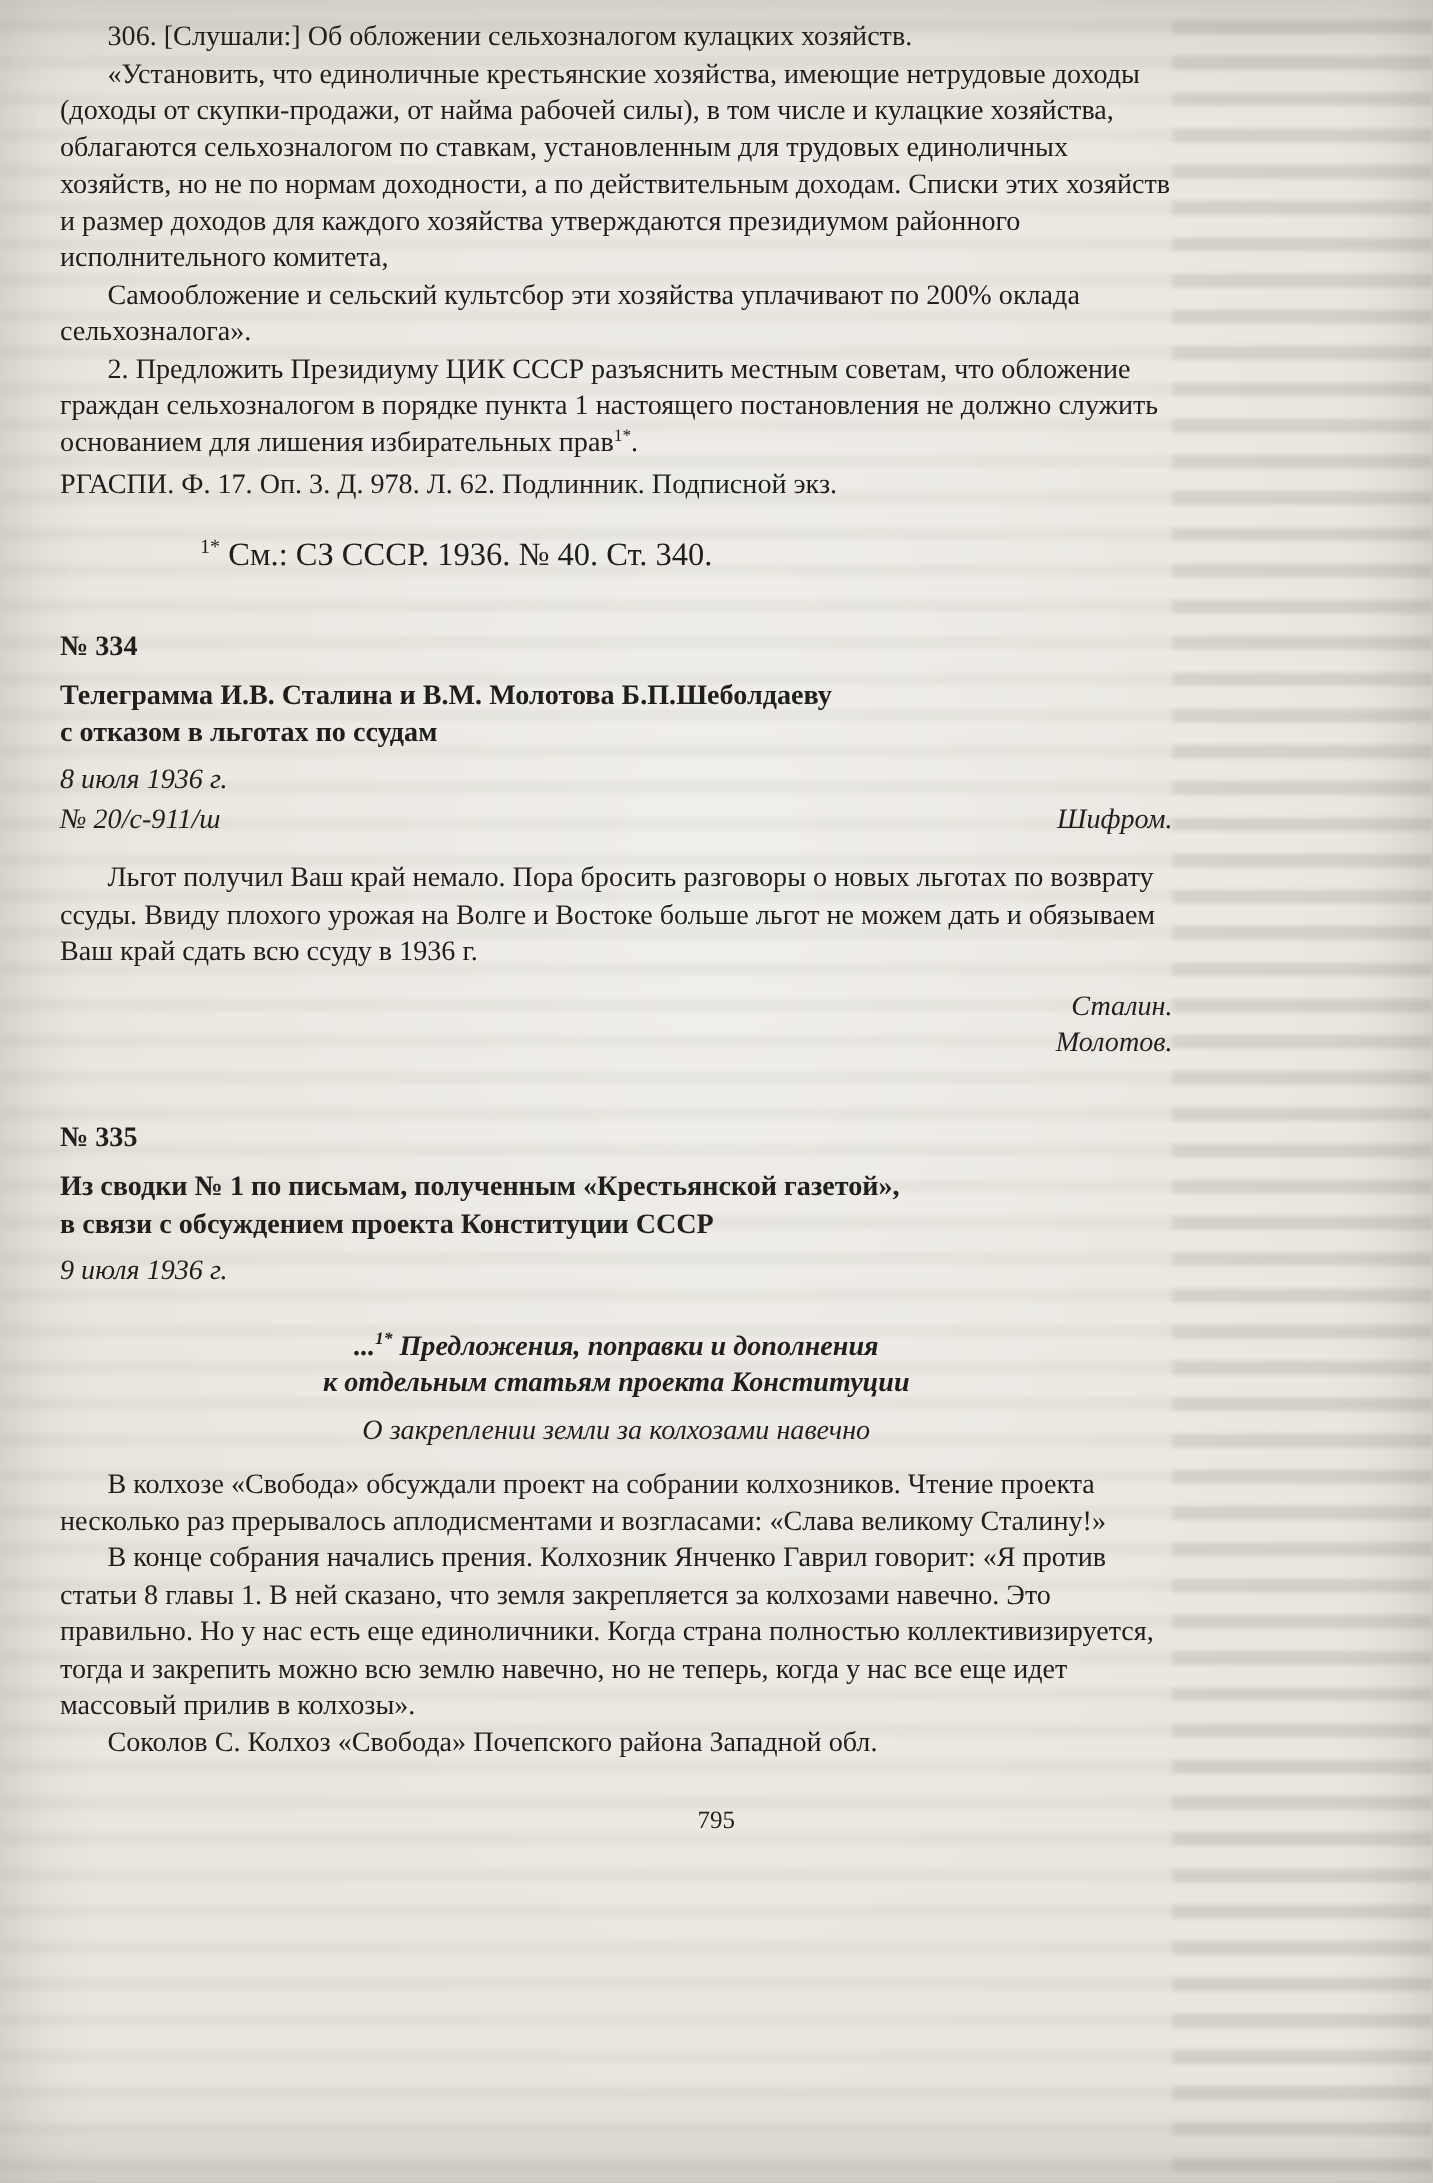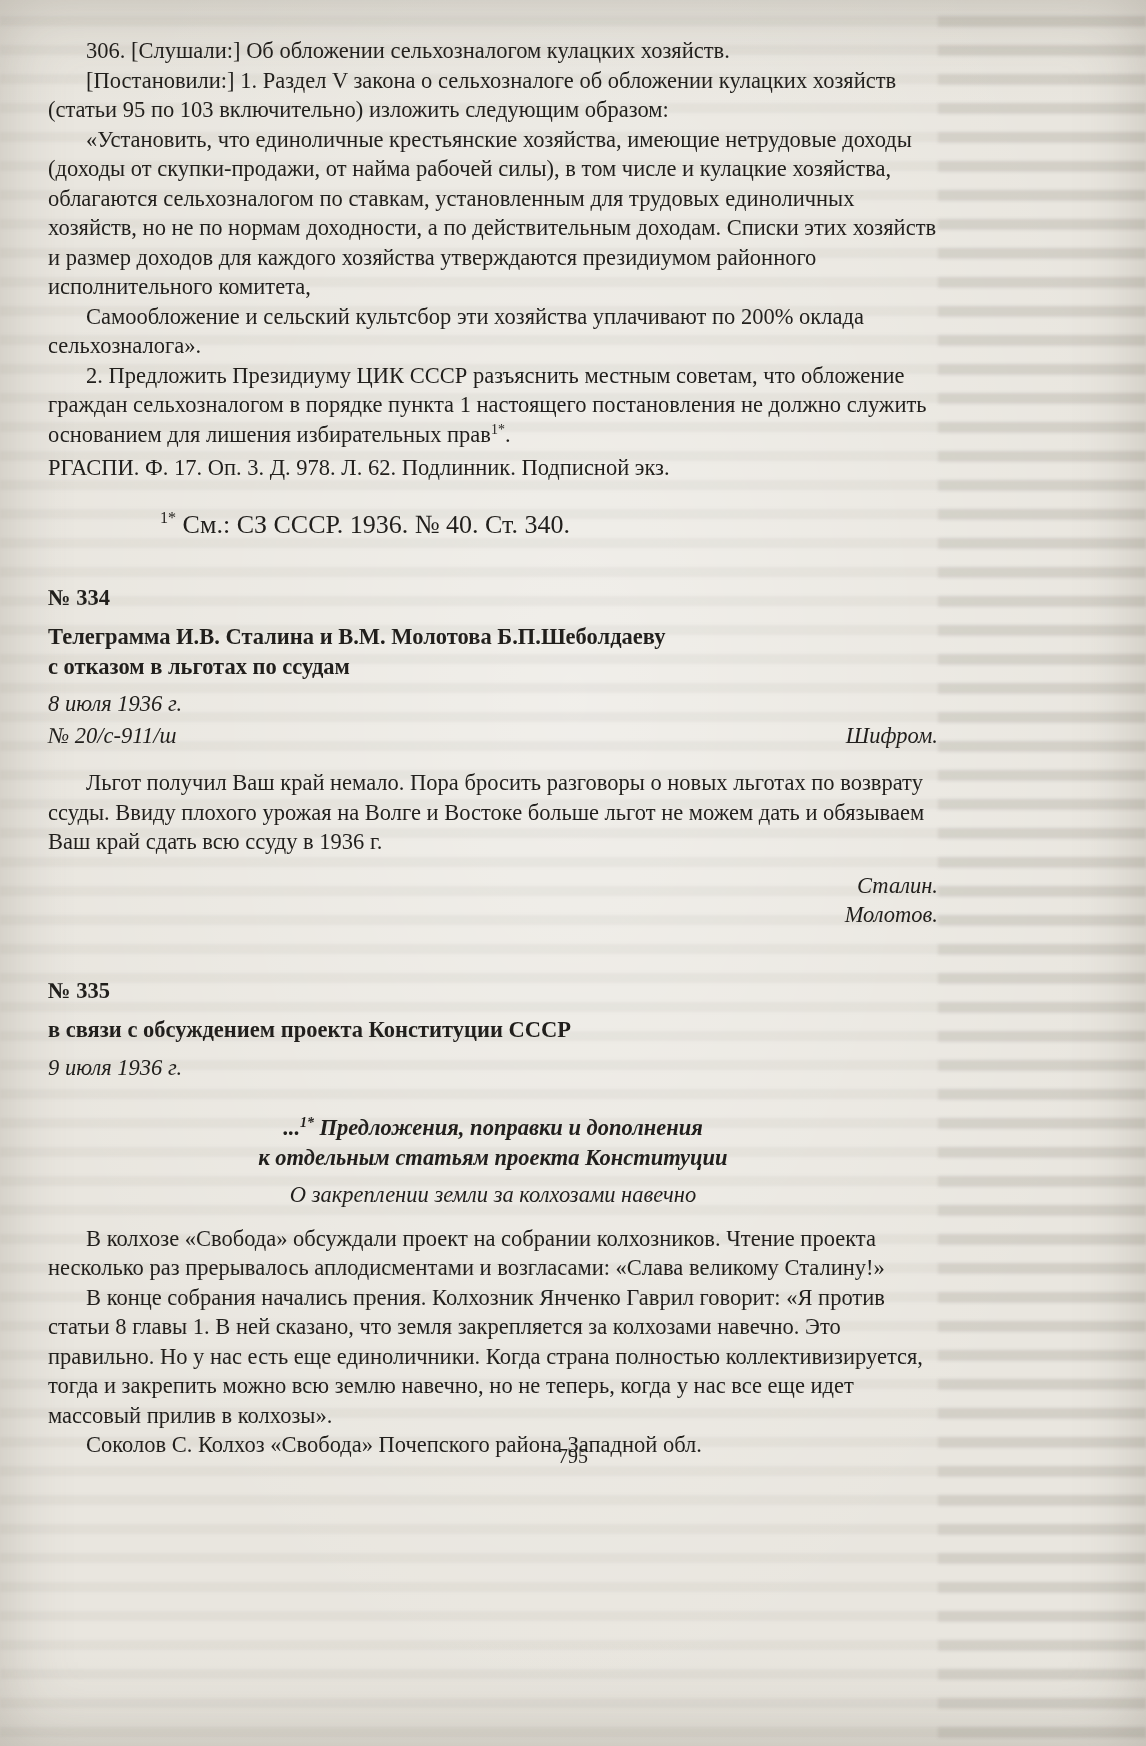--- a/index.html
+++ b/index.html
@@ -34,21 +34,21 @@
       0deg,
       rgba(0,0,0,0) 0px, rgba(0,0,0,0) 8px,
       rgba(90,82,68,0.10) 8px, rgba(90,82,68,0.10) 19px,
       rgba(0,0,0,0) 19px, rgba(0,0,0,0) 29px);
     filter: blur(1.8px);
     pointer-events: none;
   }
   .content {
     position: absolute;
     left: 48px;
-    top: 36px;
+    top: 14px;
     width: 890px;
     font-size: 22.5px;
     line-height: 29.5px;
   }
   p { margin: 0; text-indent: 38px; }
   .archive { margin-top: 4px; text-indent: 0; }
   .footnote {
     margin-top: 30px;
     margin-left: 112px;
     text-indent: 0;
@@ -95,21 +95,20 @@
 <body>
 
 <div class="page">
   <div class="bleed-all"></div>
   <div class="bleed-right"></div>
 
   <main class="content">
 
     <section>
       <p>306. [Слушали:] Об обложении сельхозналогом кулацких хозяйств.</p>
-      <p>[Постановили:] 1. Раздел V закона о сельхозналоге об обложении кулацких хозяйств (статьи 95 по 103 включительно) изложить следующим образом:</p>
       <p>«Установить, что единоличные крестьянские хозяйства, имеющие нетрудовые доходы (доходы от скупки-продажи, от найма рабочей силы), в том числе и кулацкие хозяйства, облагаются сельхозналогом по ставкам, установленным для трудовых единоличных хозяйств, но не по нормам доходности, а по действительным доходам. Списки этих хозяйств и размер доходов для каждого хозяйства утверждаются президиумом районного исполнительного комитета,</p>
       <p>Самообложение и сельский культсбор эти хозяйства уплачивают по 200% оклада сельхозналога».</p>
       <p><span>2. Предложить Президиуму ЦИК СССР разъяснить местным советам, что обложение граждан сельхозналогом в порядке пункта 1 настоящего постановления не должно служить основанием для лишения избирательных прав</span><sup>1*</sup><span>.</span></p>
       <p class="archive">РГАСПИ. Ф. 17. Оп. 3. Д. 978. Л. 62. Подлинник. Подписной экз.</p>
       <p class="footnote"><sup>1*</sup><span> См.: СЗ СССР. 1936. № 40. Ст. 340.</span></p>
     </section>
 
     <section class="doc-section">
       <p class="doc-number">№ 334</p>
       <p class="doc-title">Телеграмма И.В. Сталина и В.М. Молотова Б.П.Шеболдаеву</p>
@@ -119,20 +118,21 @@
         <span>№ 20/с-911/ш</span>
         <span>Шифром.</span>
       </div>
       <p class="body-start">Льгот получил Ваш край немало. Пора бросить разговоры о новых льготах по возврату ссуды. Ввиду плохого урожая на Волге и Востоке больше льгот не можем дать и обязываем Ваш край сдать всю ссуду в 1936 г.</p>
       <p class="sig sig-first">Сталин.</p>
       <p class="sig">Молотов.</p>
     </section>
 
     <section class="doc-section">
       <p class="doc-number">№ 335</p>
+      <p class="doc-title">Из сводки № 1 по письмам, полученным «Крестьянской газетой»,</p>
       <p class="doc-title">в связи с обсуждением проекта Конституции СССР</p>
       <p class="date-line">9 июля 1936 г.</p>
       <p class="center-head center-head-top"><span>...</span><sup>1*</sup><span> Предложения, поправки и дополнения</span></p>
       <p class="center-head">к отдельным статьям проекта Конституции</p>
       <p class="center-sub">О закреплении земли за колхозами навечно</p>
       <p class="after-sub">В колхозе «Свобода» обсуждали проект на собрании колхозников. Чтение проекта несколько раз прерывалось аплодисментами и возгласами: «Слава великому Сталину!»</p>
       <p>В конце собрания начались прения. Колхозник Янченко Гаврил говорит: «Я против статьи 8 главы 1. В ней сказано, что земля закрепляется за колхозами навечно. Это правильно. Но у нас есть еще единоличники. Когда страна полностью коллективизируется, тогда и закрепить можно всю землю навечно, но не теперь, когда у нас все еще идет массовый прилив в колхозы».</p>
       <p>Соколов С. Колхоз «Свобода» Почепского района Западной обл.</p>
     </section>
 

